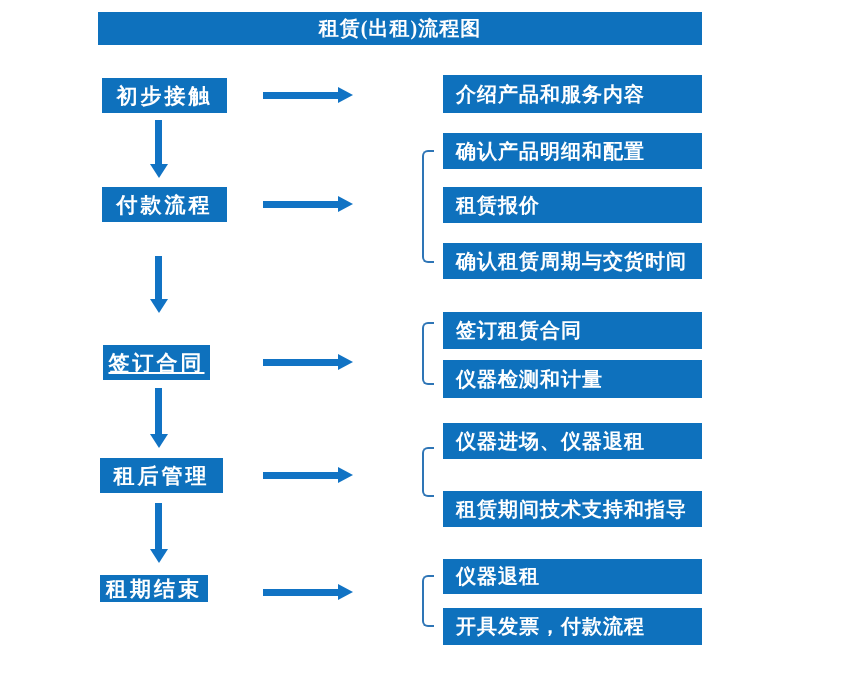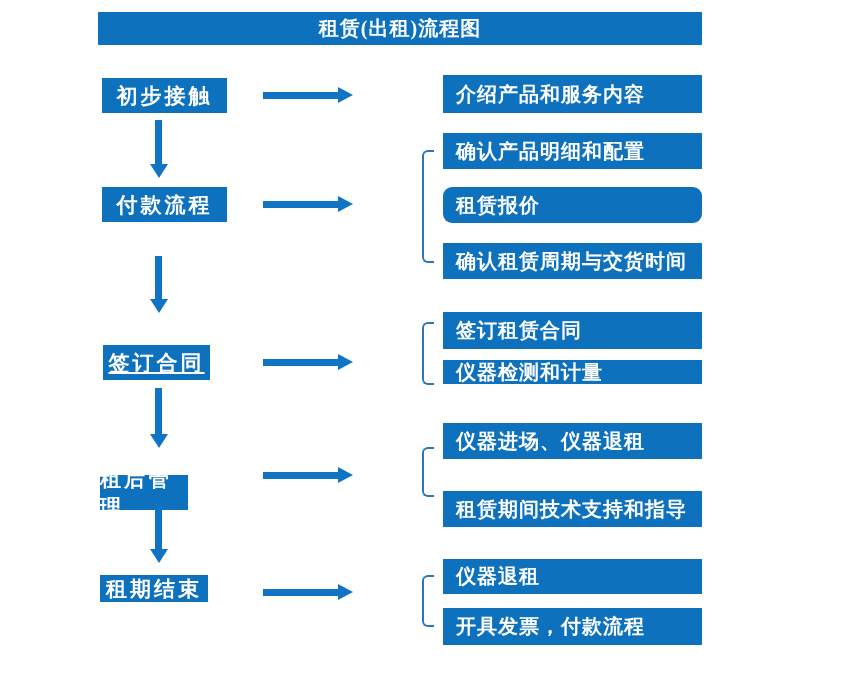--- a/index.html
+++ b/index.html
@@ -35,34 +35,34 @@
   }
   .stage {
     height: 35px;
     justify-content: center;
     font-size: 21px;
     letter-spacing: 3px;
   }
   .stage-1 { left: 102px; top: 78px;  width: 125px; }
   .stage-2 { left: 102px; top: 187px; width: 125px; }
   .stage-3 { left: 103px; top: 345px; width: 107px; text-decoration: underline; }
-  .stage-4 { left: 100px; top: 458px; width: 88px; margin-top: 17px; }
+  .stage-4 { left: 100px; top: 458px; width: 123px; }
   .stage-5 { left: 100px; top: 575px; width: 108px; height: 27px; }
   .detail {
     left: 443px; width: 259px; height: 36px;
     padding-left: 13px;
     font-size: 20px;
     letter-spacing: 1px;
   }
   .d-1  { top: 75px;  height: 38px; }
   .d-2  { top: 133px; }
-  .d-3  { top: 187px; border-radius: 9px; }
+  .d-3  { top: 187px; }
   .d-4  { top: 243px; }
   .d-5  { top: 312px; height: 37px; }
-  .d-6  { top: 360px; height: 24px; }
+  .d-6  { top: 360px; height: 38px; }
   .d-7  { top: 423px; }
   .d-8  { top: 491px; }
   .d-9  { top: 559px; height: 35px; }
   .d-10 { top: 608px; height: 37px; }
 
   
   .harrow {
     position: absolute;
     left: 263px;
     width: 75px;

